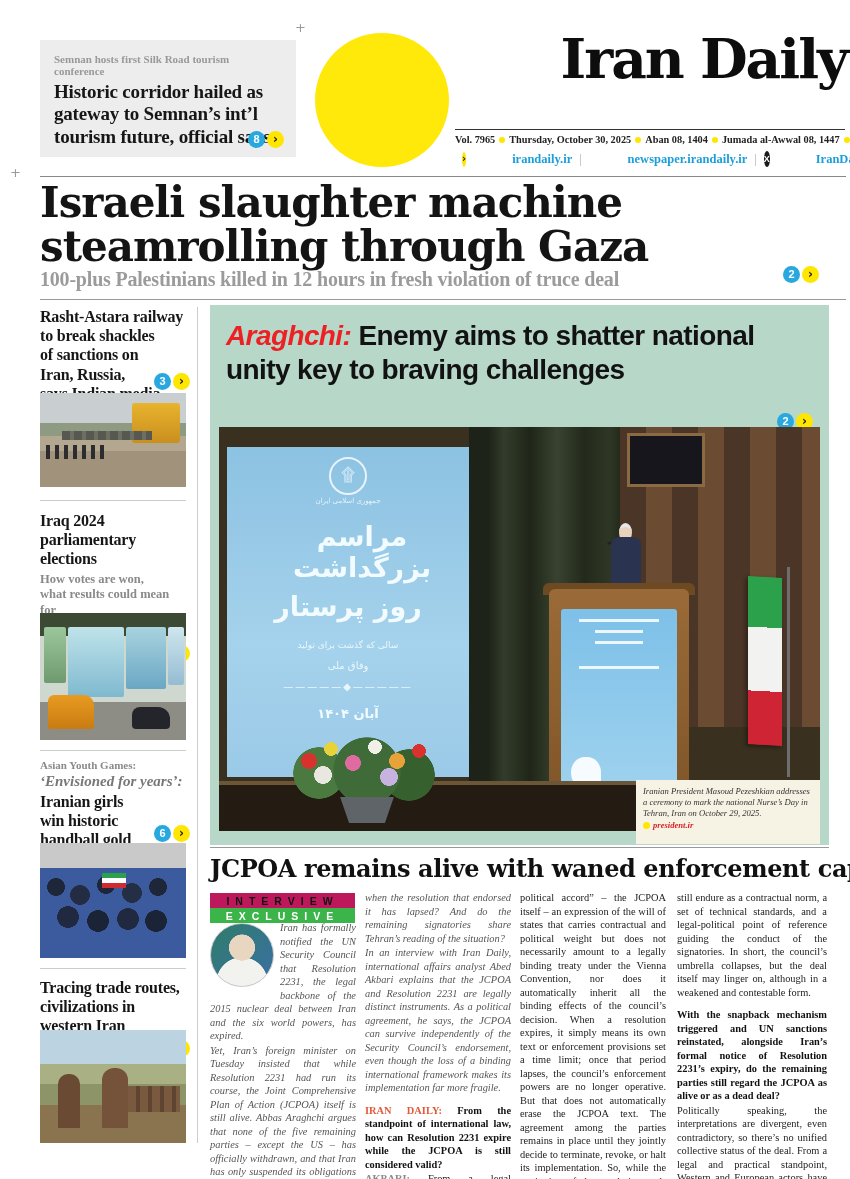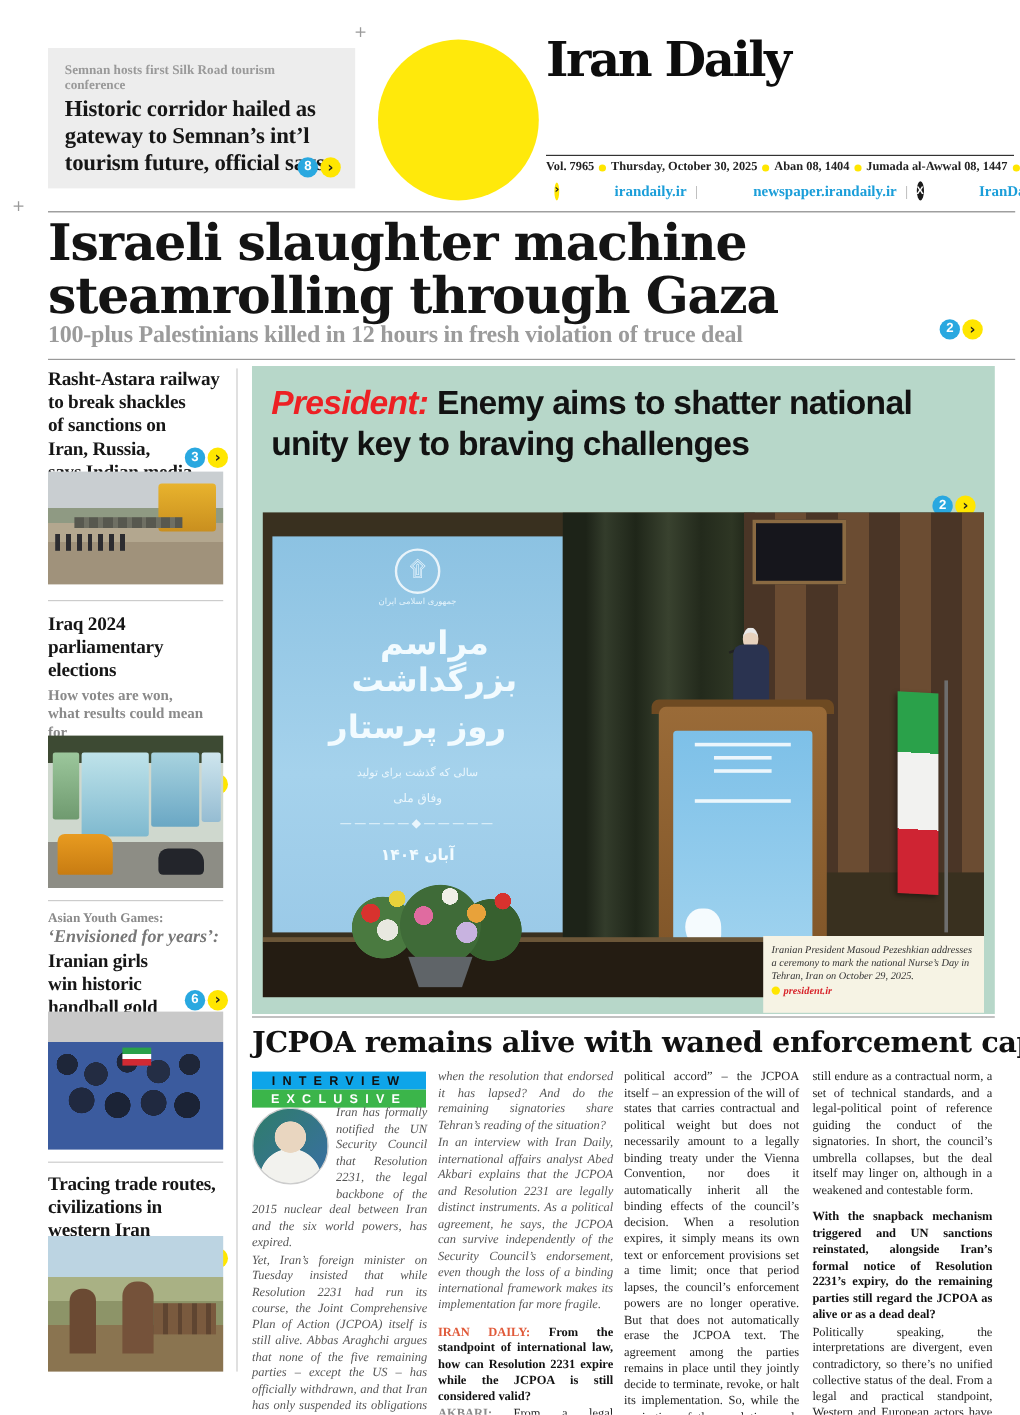--- a/index.html
+++ b/index.html
@@ -19,22 +19,22 @@
 
   
   .badges{display:flex;gap:2px;align-items:center;}
   .b-num{width:17px;height:17px;border-radius:50%;background:#29a8e0;color:#fff;
          font:bold 11px/17px "Liberation Sans",sans-serif;text-align:center;}
   .b-arrow{width:17px;height:17px;border-radius:50%;background:#ffe600;color:#222;
          font:bold 12px/16px "DejaVu Sans",sans-serif;text-align:center;}
 
   
   #logo-circle{left:315px;top:33px;width:134px;height:134px;border-radius:50%;background:#ffe90b;}
-  #masthead{left:455px;top:26px;width:392px;font-size:40px;font-weight:900;letter-spacing:-2px;
-            font-family:"DejaVu Serif","Liberation Serif",serif;color:#0d0d0d;}
+  #masthead{left:455px;top:26px;width:392px;font-size:55px;font-weight:900;letter-spacing:-2px;
+            font-family:"DejaVu Serif","Liberation Serif",serif;color:#0d0d0d;text-align:right;}
   #info-row{left:455px;top:129px;width:390px;border-top:1.5px solid #333;padding-top:4px;
             font-size:10.3px;font-weight:bold;color:#222;display:flex;align-items:center;flex-wrap:nowrap;white-space:nowrap;}
   #info-row .dot{width:6px;height:6px;border-radius:50%;background:#ffe600;margin:0 4px;flex:0 0 auto;}
   #links-row{left:455px;top:148px;width:392px;height:22px;display:flex;align-items:center;gap:7px;}
   #barcode{width:62px;height:19px;background:repeating-linear-gradient(90deg,#000 0 2px,#fff 2px 3px,#000 3px 4px,#fff 4px 7px,#000 7px 9px,#fff 9px 11px);}
   .linkblue{color:#1b9ed9;font-weight:bold;font-size:12.5px;margin-left:39px;}
   .sep{color:#aaa;font-size:12px;}
   .ycircle{width:15px;height:15px;border-radius:50%;background:#ffe600;color:#222;font:bold 10px/14px "DejaVu Sans",sans-serif;text-align:center;}
   .xcircle{width:16px;height:16px;border-radius:50%;background:#1a1a1a;color:#fff;font:bold 9px/16px "Liberation Sans",sans-serif;text-align:center;}
   #header-rule{left:40px;top:176px;width:806px;height:1px;background:#888;}
@@ -134,21 +134,21 @@
            font-size:8.6px;line-height:1.3;font-style:italic;color:#333;}
   #caption .src{color:#d8232a;font-weight:bold;text-align:center;}
   #caption .dot{display:inline-block;width:7px;height:7px;border-radius:50%;background:#ffe600;margin-right:3px;vertical-align:-1px;}
 
   
   #sec-rule{left:210px;top:847px;width:619px;height:1px;background:#999;}
   #jcpoa-hl{left:210px;top:854px;width:619px;font-size:24px;font-weight:900;letter-spacing:-0.4px;color:#111;white-space:nowrap;
             font-family:"DejaVu Serif","Liberation Serif",serif;}
   #tags{left:210px;top:893px;width:145px;font-family:"Liberation Sans",sans-serif;}
   .tagline{display:block;text-align:center;font-weight:bold;font-size:10.5px;letter-spacing:6px;padding:2px 0 1px;}
-  #tag-interview{background:#0ea5e9;color:#111;text-align:center;}
+  #tag-interview{background:#be185d;color:#111;text-align:center;}
   #tag-exclusive{background:#3bb54a;color:#fff;}
   .col{top:891px;width:146px;height:254px;font-size:10.4px;line-height:1.3;color:#222;text-align:justify;}
   #col1{left:210px;top:921px;}
   #col2{left:365px;}
   #col3{left:520px;}
   #col4{left:677px;width:150px;}
   .col p{margin:0 0 1px;}
   .p-italic{font-style:italic;color:#555;}
   .p-q{font-weight:bold;color:#111;margin-top:9px !important;}
   .lbl-id{color:#e05a3a;font-weight:bold;}
@@ -277,21 +277,21 @@
     <span class="b-arrow">›</span>
   </div>
 </div>
 <div class="abs img sc" id="img-ruins">
   <div class="sc tower1"></div>
   <div class="sc tower2"></div>
   <div class="sc wall"></div>
 </div>
 
 <div class="abs" id="feature">
-  <div id="feat-hl"><span class="pres">President:</span><span> Enemy aims to shatter national unity key to braving challenges</span></div>
+  <div id="feat-hl"><span class="pres">Araghchi:</span><span> Enemy aims to shatter national unity key to braving challenges</span></div>
   <div class="badges" id="feat-badges">
     <span class="b-num">2</span>
     <span class="b-arrow">›</span>
   </div>
   <div id="photo">
     <div class="banner">
       <div class="emblem">۩</div>
       <div class="t-sm">جمهوری اسلامی ایران</div>
       <div class="t1">مراسم بزرگداشت</div>
       <div class="t2">روز پرستار</div>

